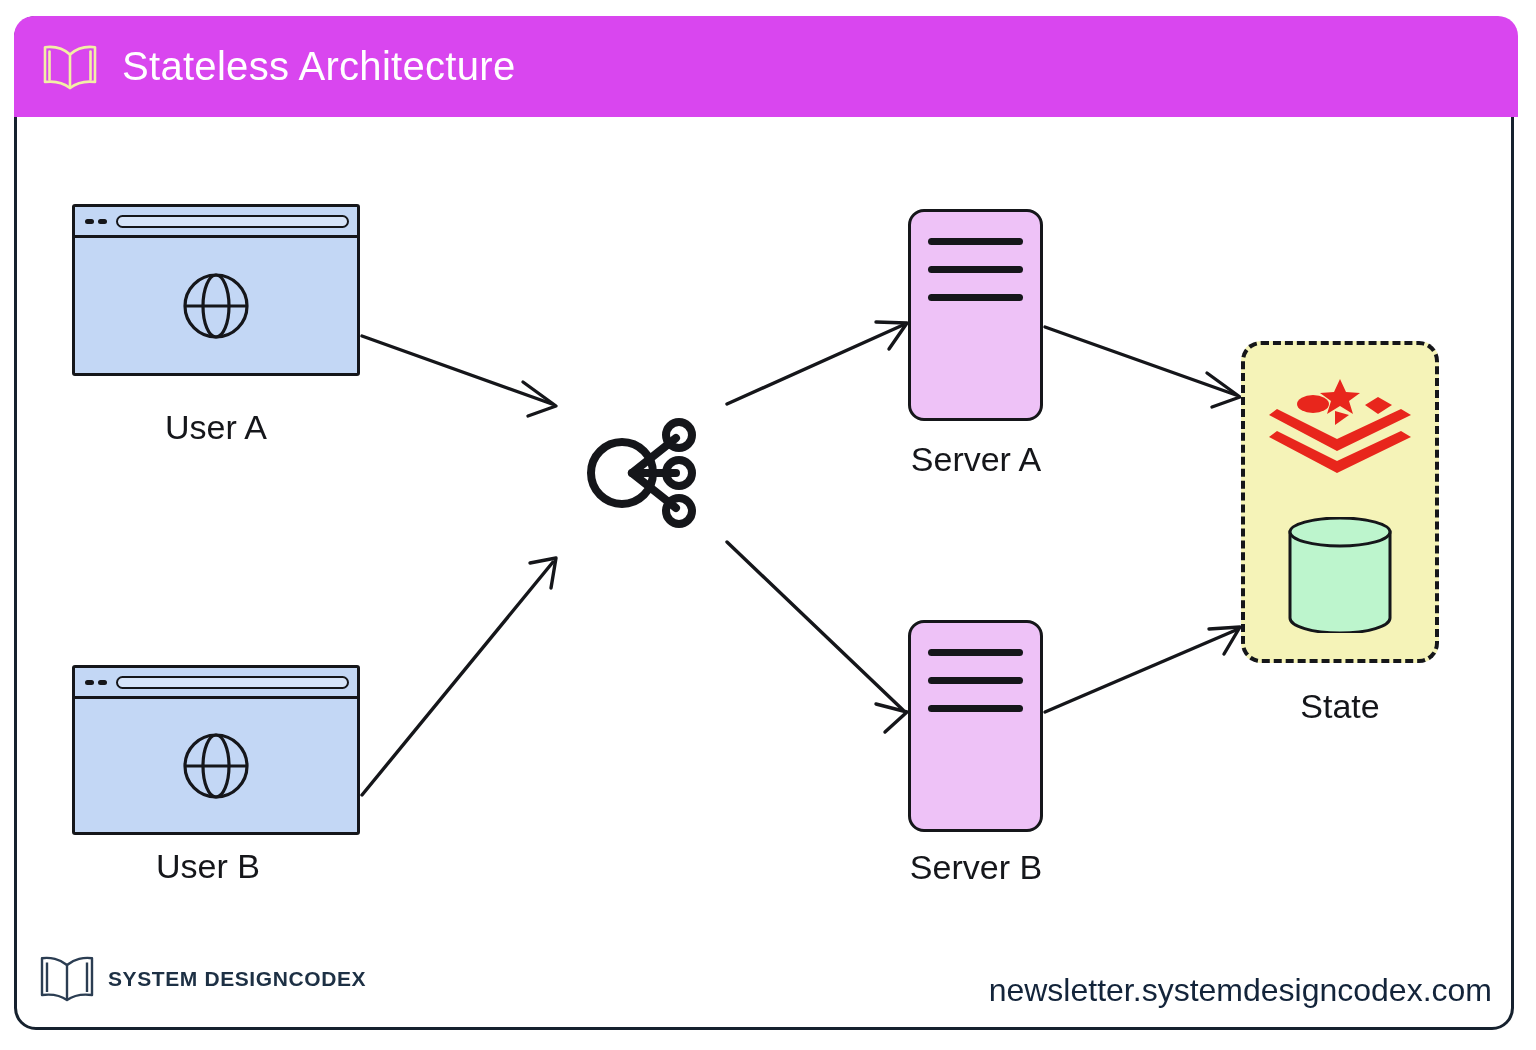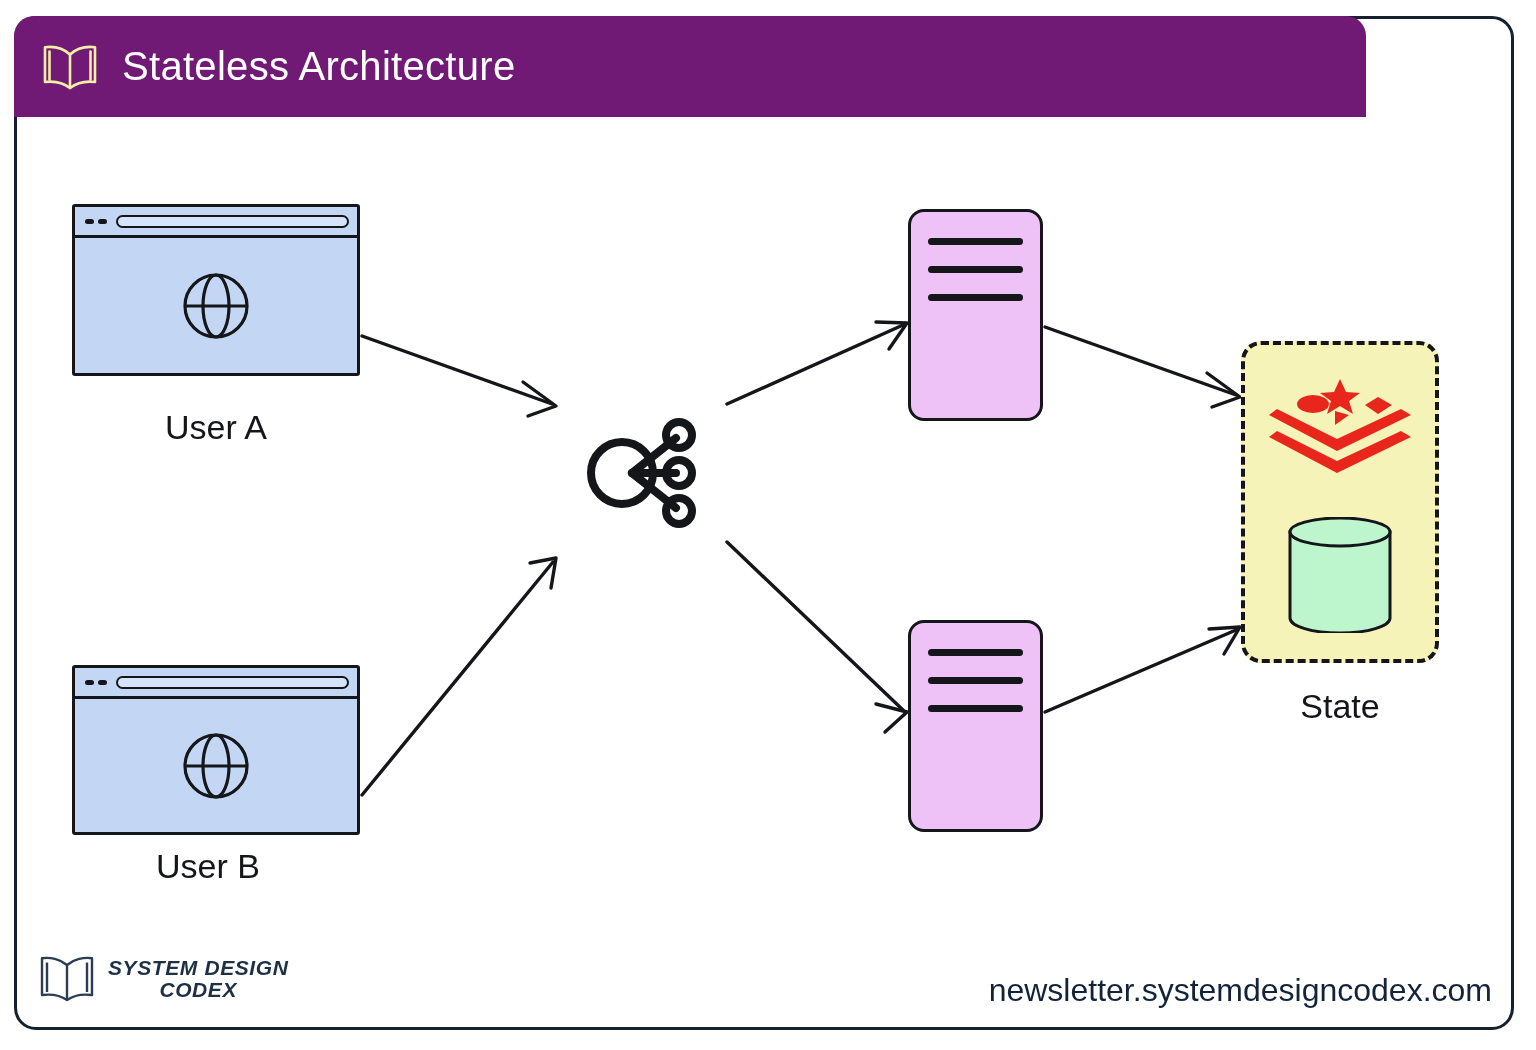--- a/index.html
+++ b/index.html
@@ -27,23 +27,23 @@
     border: 3px solid #16212e;
     border-radius: 22px;
     box-sizing: border-box;
     background: #ffffff;
   }
   
   .header-bar {
     position: absolute;
     left: 14px;
     top: 16px;
-    width: 1352px;
+    width: 1504px;
     height: 101px;
-    background: #701a75;
+    background: #d946ef;
     border-radius: 20px 20px 0 0;
     box-sizing: border-box;
     display: flex;
     align-items: center;
     padding-left: 24px;
   }
   .header-icon {
     width: 64px;
     height: 52px;
     flex: none;
@@ -181,23 +181,22 @@
     align-items: center;
     gap: 10px;
   }
   .footer-book {
     width: 62px;
     height: 54px;
     flex: none;
   }
   .footer-wordmark {
     display: flex;
-    flex-direction: column;
+    flex-direction: row;
     line-height: 1.04;
-    font-style: italic;
   }
   .footer-wm-top {
     font-size: 21px;
     font-weight: bold;
     color: #1d3044;
     letter-spacing: 0.6px;
     font-family: "Liberation Sans", sans-serif;
   }
   .footer-wm-bottom {
     font-size: 21px;
@@ -321,26 +320,28 @@
       <circle cx="99" cy="60" r="13"></circle>
       <circle cx="99" cy="98" r="13"></circle>
     </g>
   </svg>
 
   <div class="server" style="left:908px; top:209px; width:135px; height:212px;">
     <div class="server-line"></div>
     <div class="server-line"></div>
     <div class="server-line"></div>
   </div>
+  <div class="node-label" style="left:855px; top:440px; width:242px;">Server A</div>
 
   <div class="server" style="left:908px; top:620px; width:135px; height:212px;">
     <div class="server-line"></div>
     <div class="server-line"></div>
     <div class="server-line"></div>
   </div>
+  <div class="node-label" style="left:855px; top:848px; width:242px;">Server B</div>
 
   <div class="state-box" style="left:1241px; top:341px; width:198px; height:322px;">
     <svg class="redis-logo" viewBox="0 0 150 104">
       <g fill="#e8261c">
 
         <path d="M4 38 L12 32 L72 62 L136 32 L146 38 L72 74 Z"></path>
         <path d="M4 60 L12 54 L72 84 L136 54 L146 60 L72 96 Z"></path>
         <ellipse cx="48" cy="27" rx="16" ry="9"></ellipse>
         <path d="M75 2 L81 15 L95 16 L84 24 L88 37 L75 29 L62 37 L66 24 L55 16 L69 15 Z"></path>
         <path d="M113 20 L127 28 L113 37 L100 28 Z"></path>

